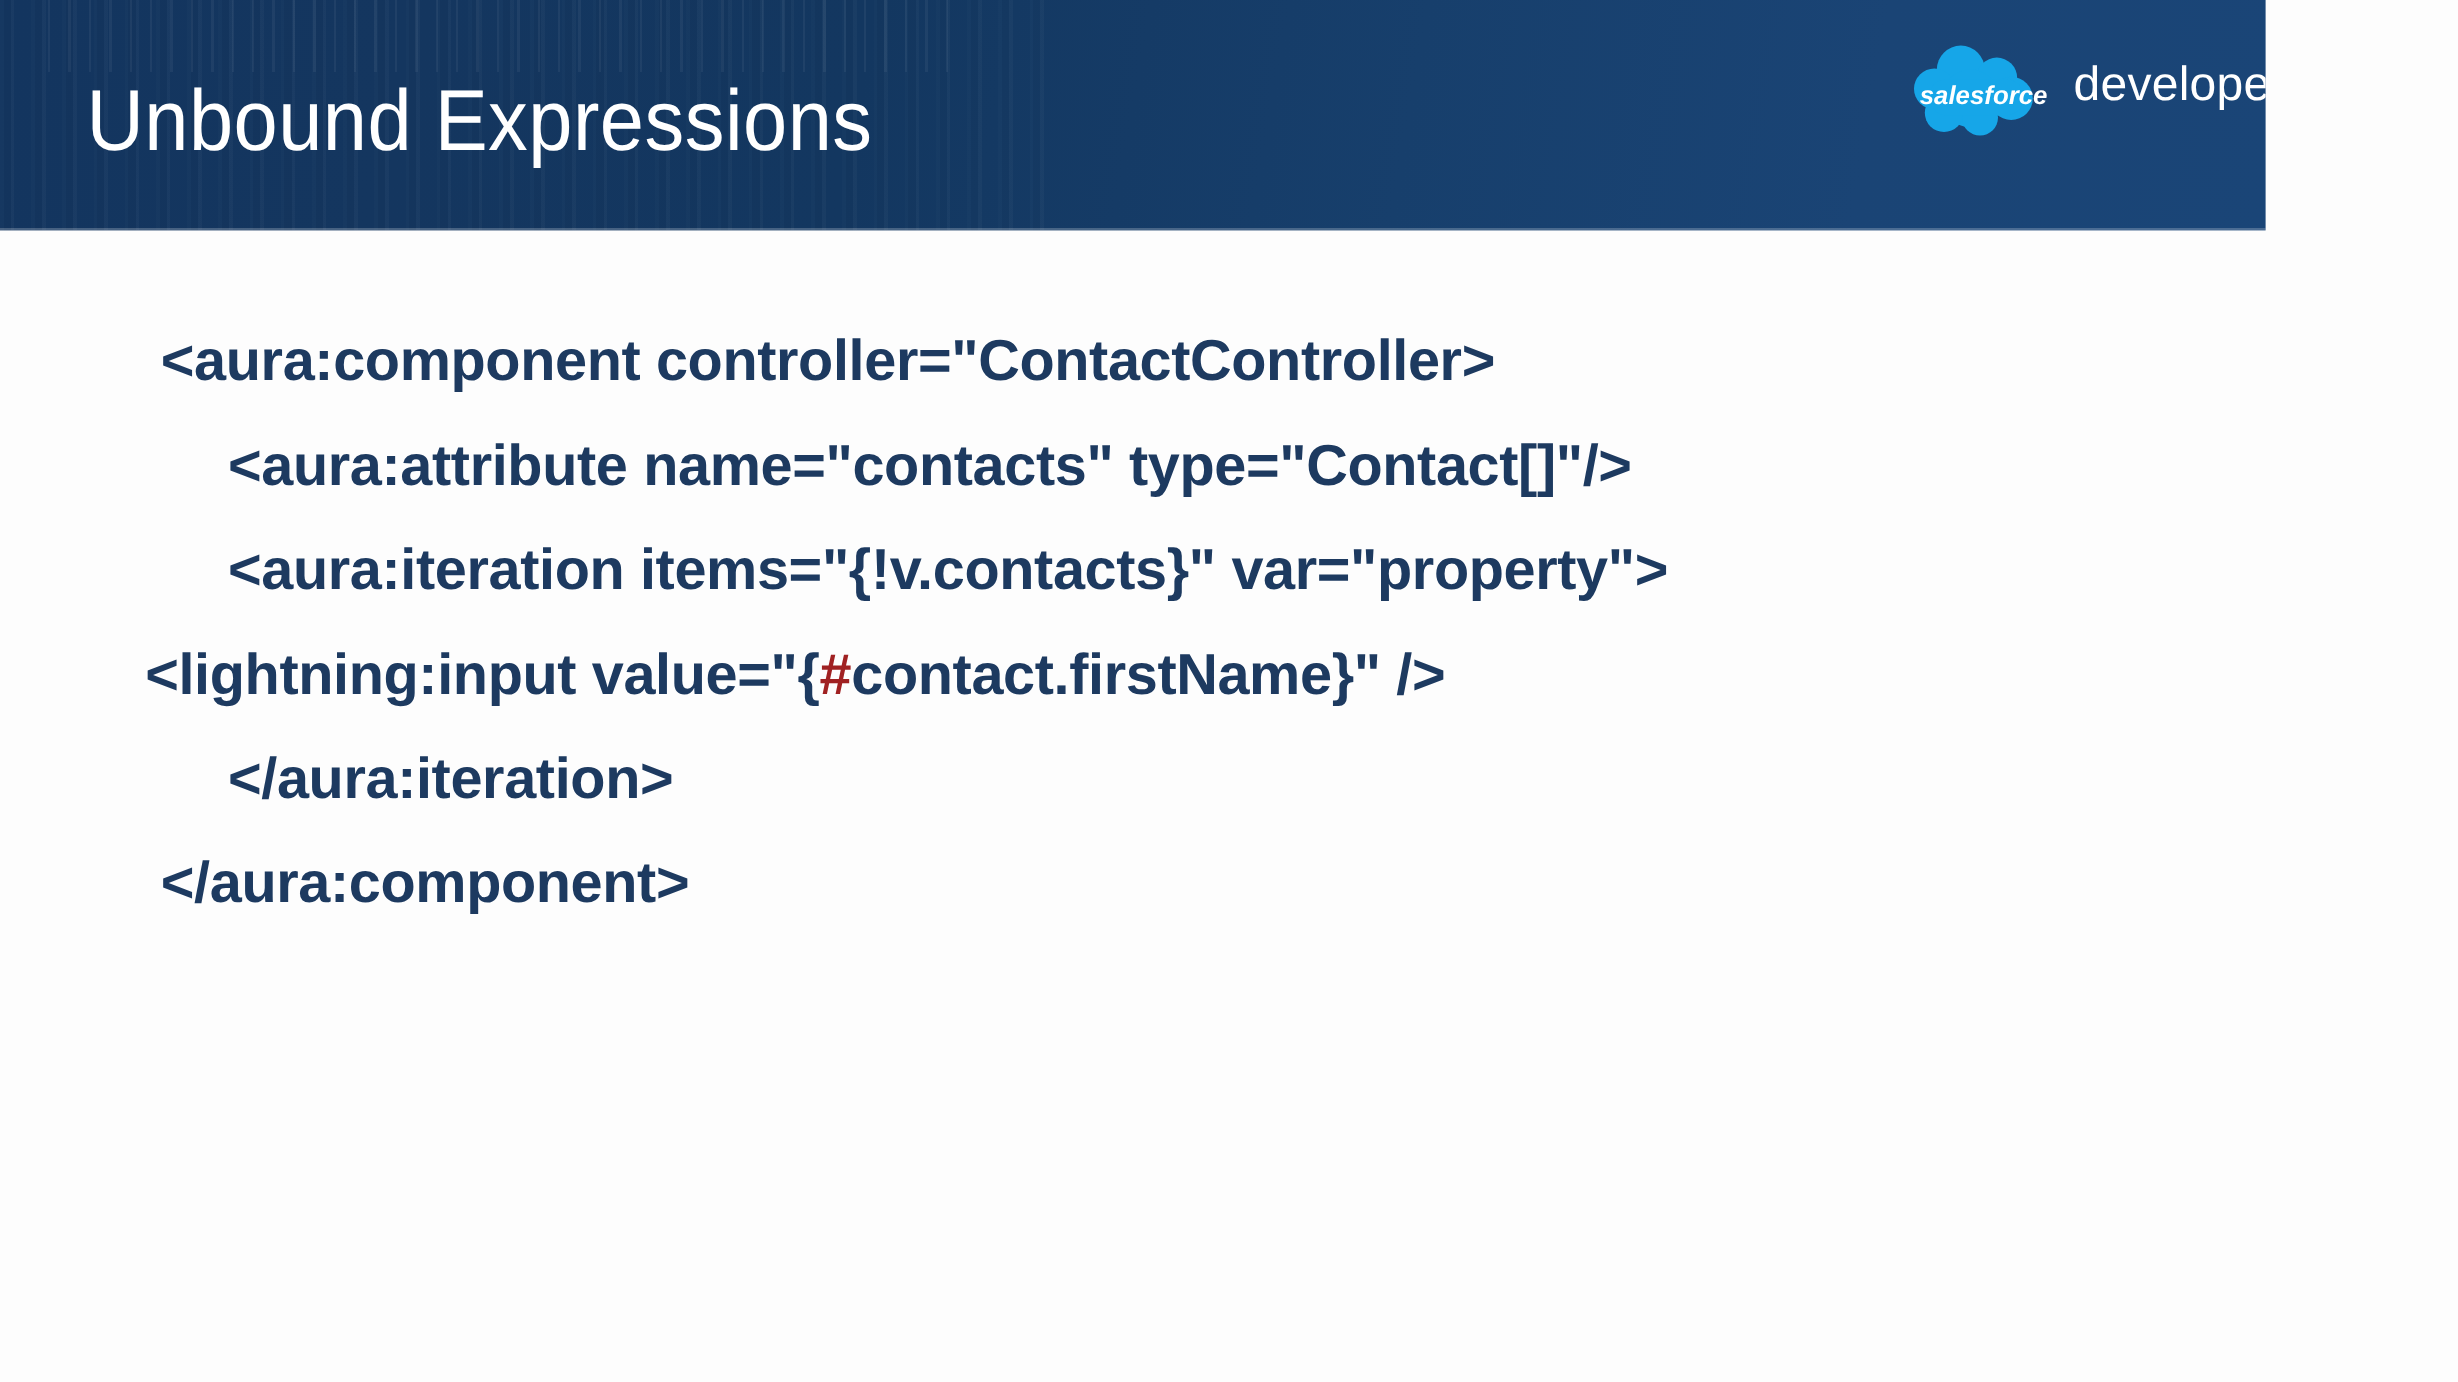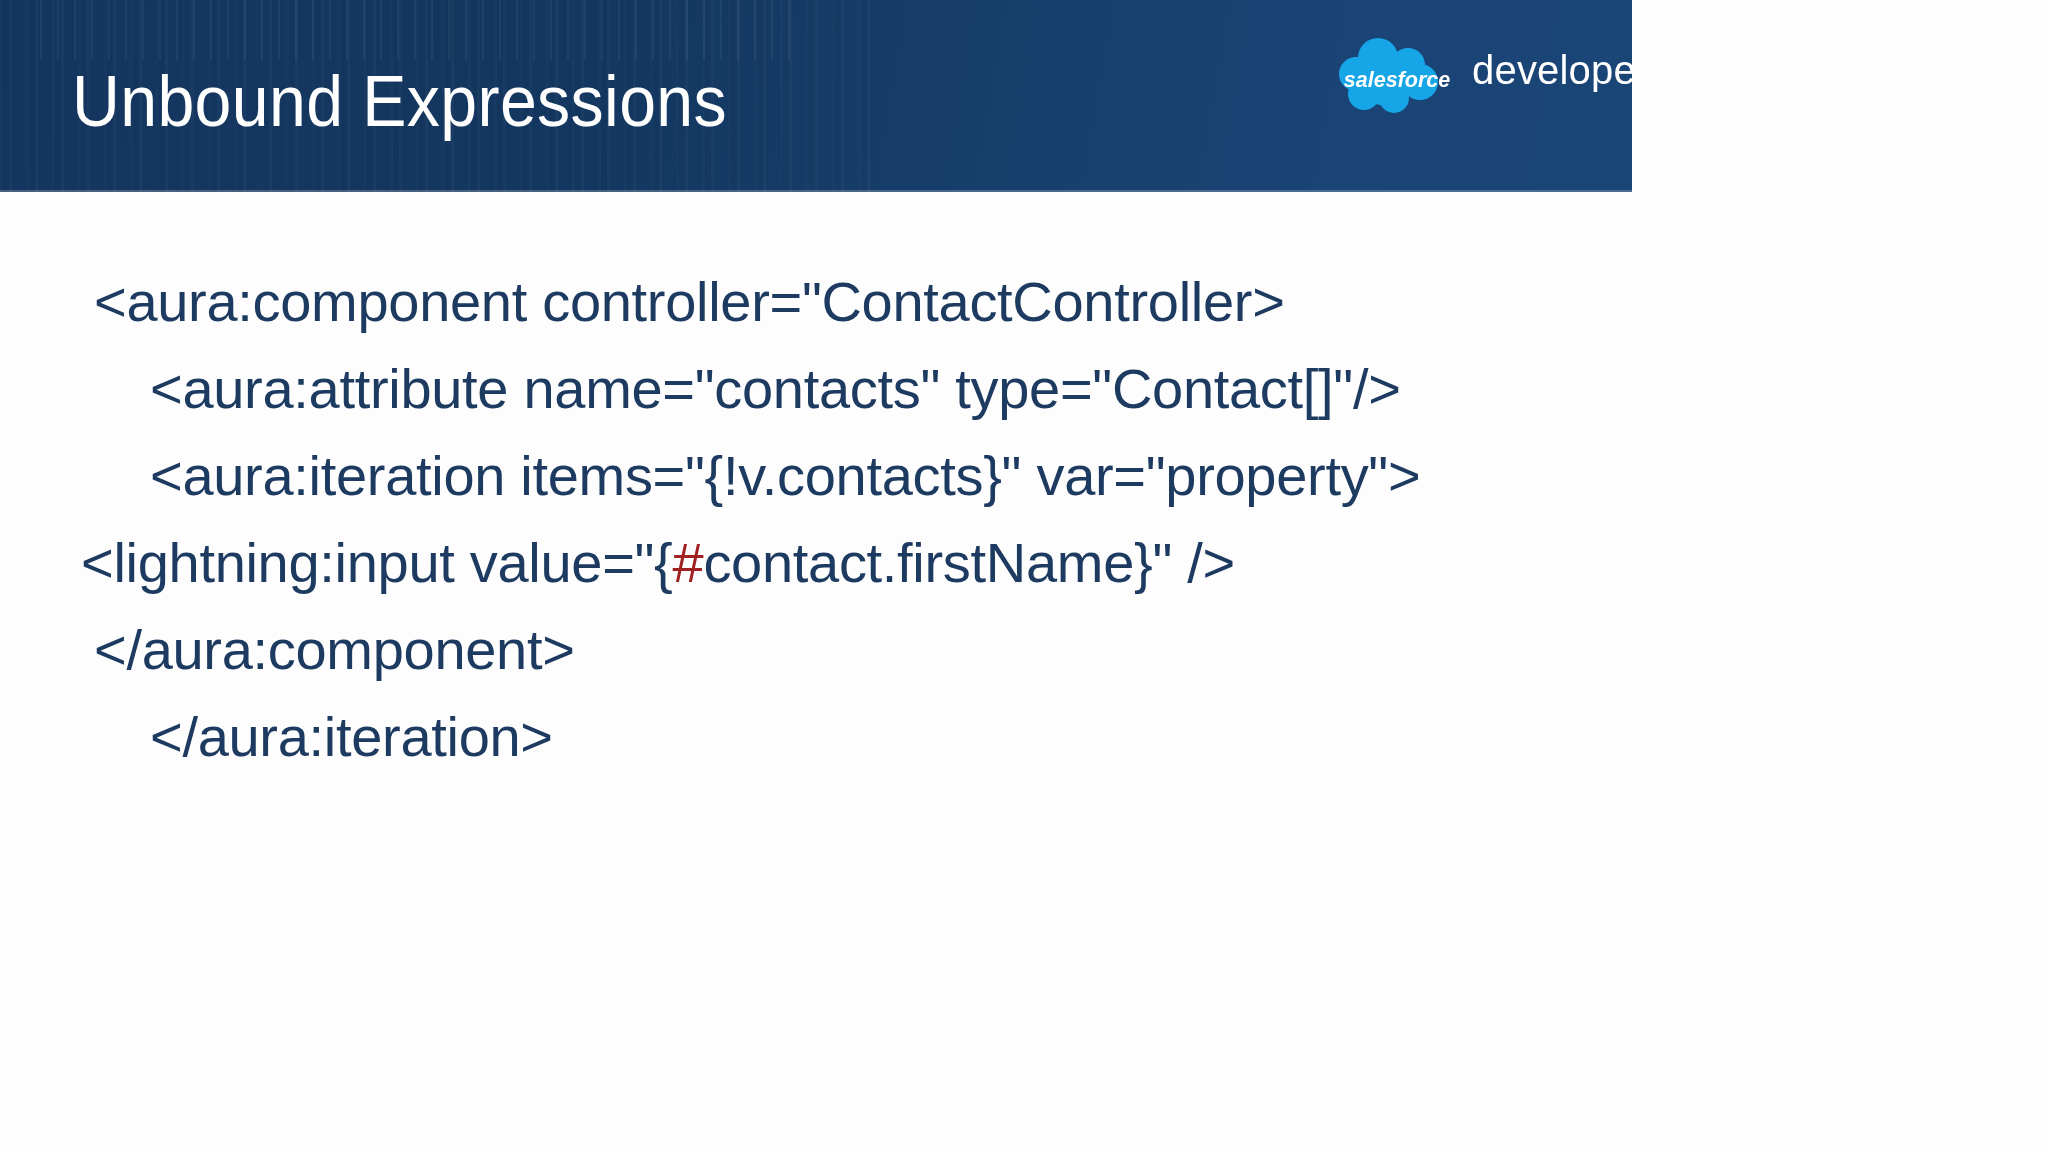--- a/index.html
+++ b/index.html
@@ -14,21 +14,21 @@
     overflow: hidden;
     font-family: "Liberation Sans", sans-serif;
     background: #fdfdfd;
   }
 
   
   .header-band {
     position: absolute;
     left: 0;
     top: 0;
-    width: 1632px;
+    width: 1888px;
     height: 192px;
     background: linear-gradient(100deg, #13355f 0%, #14365f 18%, #133760 38%, #173f6c 62%, #1a4475 82%, #1a4577 100%);
     overflow: hidden;
   }
   
   .header-texture {
     position: absolute;
     left: 0;
     top: 0;
     width: 880px;
@@ -121,26 +121,27 @@
 
   
   .code-block {
     position: absolute;
     left: 0;
     top: 258px;
     width: 2048px;
   }
   .code-line {
     color: #1d3a60;
-    font-size: 56px;
+    font-size: 48px;
     line-height: 87px;
-    font-weight: 400;
+    font-weight: 700;
     white-space: pre;
     font-family: "Liberation Sans", sans-serif;
     letter-spacing: -0.3px;
+    margin-left: 40px;
   }
   .indent-0 { padding-left: 94px; }
   .indent-1 { padding-left: 150px; }
   .indent-2 { padding-left: 81px; }
   .tok-hash { color: #a02122; }
 </style>
 </head>
 <body>
 
 <div class="header-band">
@@ -166,15 +167,15 @@
     </svg>
     <div class="logo-wordmark">developers</div>
   </div>
 </div>
 
 <div class="code-block">
   <div class="code-line indent-0">&lt;aura:component controller="ContactController&gt;</div>
   <div class="code-line indent-1">&lt;aura:attribute name="contacts" type="Contact[]"/&gt;</div>
   <div class="code-line indent-1">&lt;aura:iteration items="{!v.contacts}" var="property"&gt;</div>
   <div class="code-line indent-2"><span>&lt;lightning:input value="{</span><span class="tok-hash">#</span><span>contact.firstName}" /&gt;</span></div>
+  <div class="code-line indent-1">&lt;/aura:iteration&gt;</div>
   <div class="code-line indent-0">&lt;/aura:component&gt;</div>
-  <div class="code-line indent-1">&lt;/aura:iteration&gt;</div>
 </div>
 
 </body></html>

